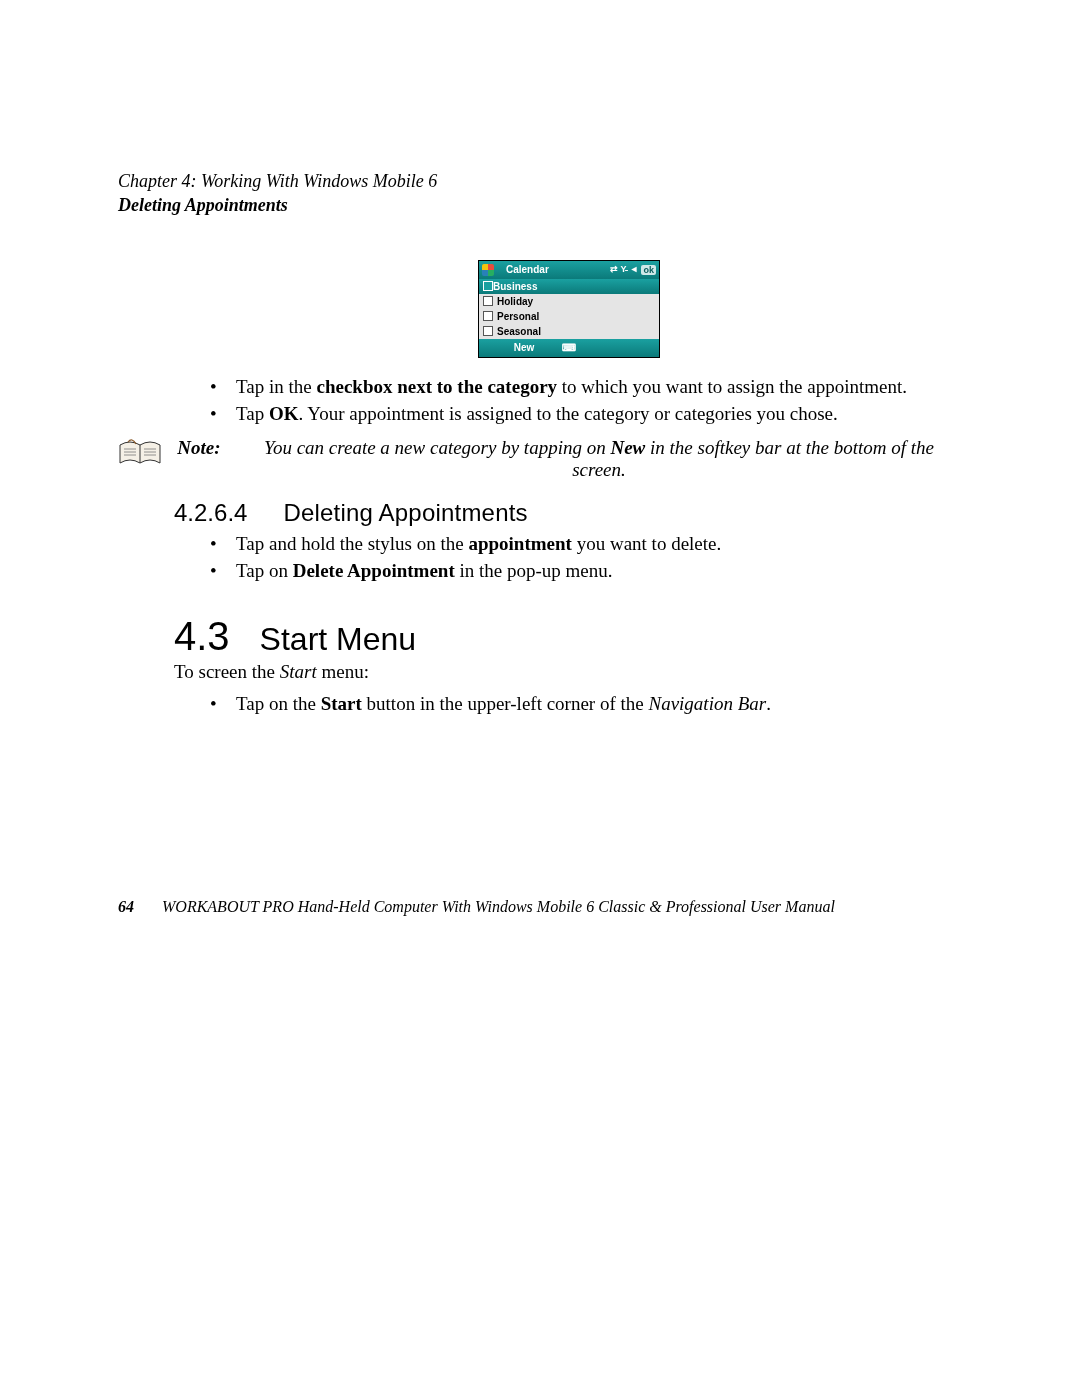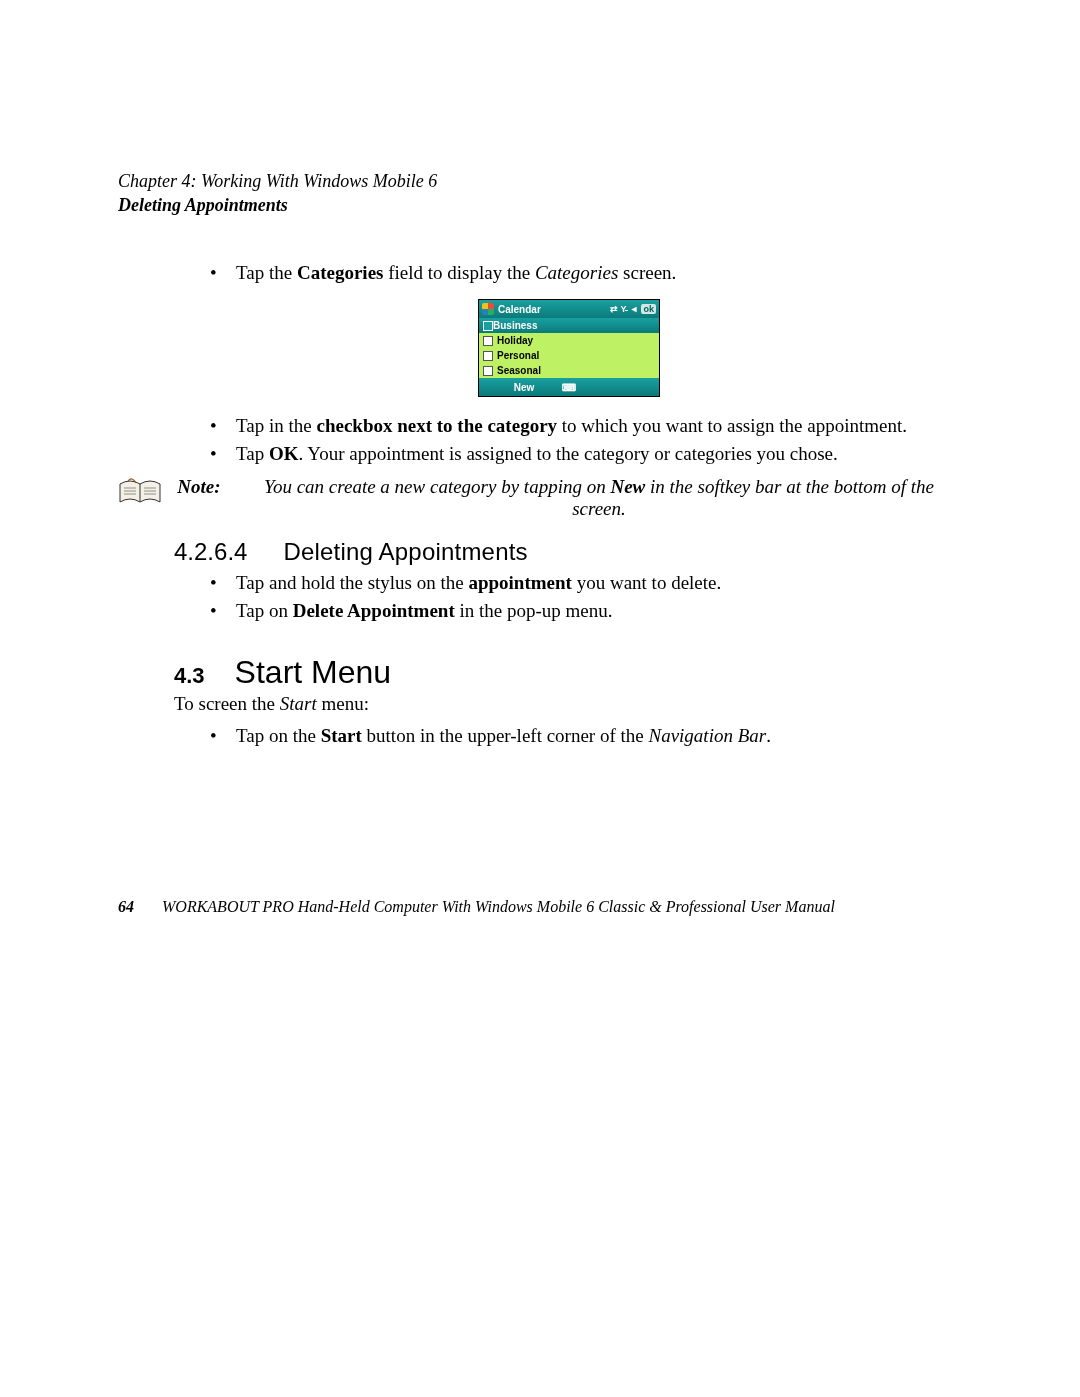--- a/index.html
+++ b/index.html
@@ -69,21 +69,21 @@
     font-size: 10px;
     user-select: none;
   }
   .device-titlebar {
     height: 18px;
     background: linear-gradient(#1aa0a0, #0b7a7a);
     color: #fff;
     display: flex;
     align-items: center;
     padding: 0 3px;
-    gap: 4px;
+    gap: 12px;
     font-weight: bold;
     font-size: 10px;
   }
   .win-flag {
     width: 12px; height: 12px;
     background:
       conic-gradient(#e74c3c 0 25%, #27ae60 0 50%, #2980b9 0 75%, #f1c40f 0 100%);
     border-radius: 2px;
   }
   .title-spacer { flex: 1; }
@@ -106,21 +106,21 @@
   }
   .chk.sel { border-color:#fff; background:#1aa0a0; }
   .cat-row {
     display:flex; align-items:center; gap:4px;
     padding:2px 4px;
     color:#000;
     font-weight:bold;
   }
   .device-body {
     flex:1;
-    background:#bef264;
+    background:#e5e5e5;
     height: 176px;
   }
   .softkey-bar {
     height: 18px;
     background: linear-gradient(#1aa0a0, #0b7a7a);
     color:#fff;
     display:flex;
     align-items:center;
     justify-content:center;
     position:relative;
@@ -168,21 +168,21 @@
   .sec-num { font-size:24px; font-weight:400; }
   .sec-ttl { font-size:24px; font-weight:400; letter-spacing:0.2px; }
 
   .sec-head2 {
     display:flex;
     align-items:baseline;
     gap:30px;
     margin: 30px 0 2px 0;
     font-family: Helvetica, Arial, sans-serif;
   }
-  .sec-num2 { font-size:22px;font-weight:bold; }
+  .sec-num2 { font-size:40px; }
   .sec-ttl2 { font-size:32px; }
   .intro { font-size:19px; margin: 0 0 8px 0; }
 
   .footer {
     position:absolute;
     bottom: 90px;
     left: 118px;
     right: 118px;
     font-style: italic;
     font-size: 16px;
@@ -195,25 +195,20 @@
 </head>
 <body>
 
 <div class="page">
 
   <div class="hdr-chapter">Chapter  4:  Working With Windows Mobile 6</div>
   <div class="hdr-subtitle">Deleting Appointments</div>
 
   <div class="content">
 
-    <ul class="bullets">
-      <li>
-        <span>Tap the </span><span class="b">Categories</span><span> field to display the </span><span class="i">Categories</span><span> screen.</span>
-      </li>
-    </ul>
 
     <div class="device-wrap">
       <div class="device">
         <div class="device-titlebar">
           <span class="win-flag"></span>
           <span>Calendar</span>
           <span class="title-spacer"></span>
           <span class="tb-icons">
             <span class="tb-ico">⇄</span>
             <span class="tb-ico">Y̵</span>

